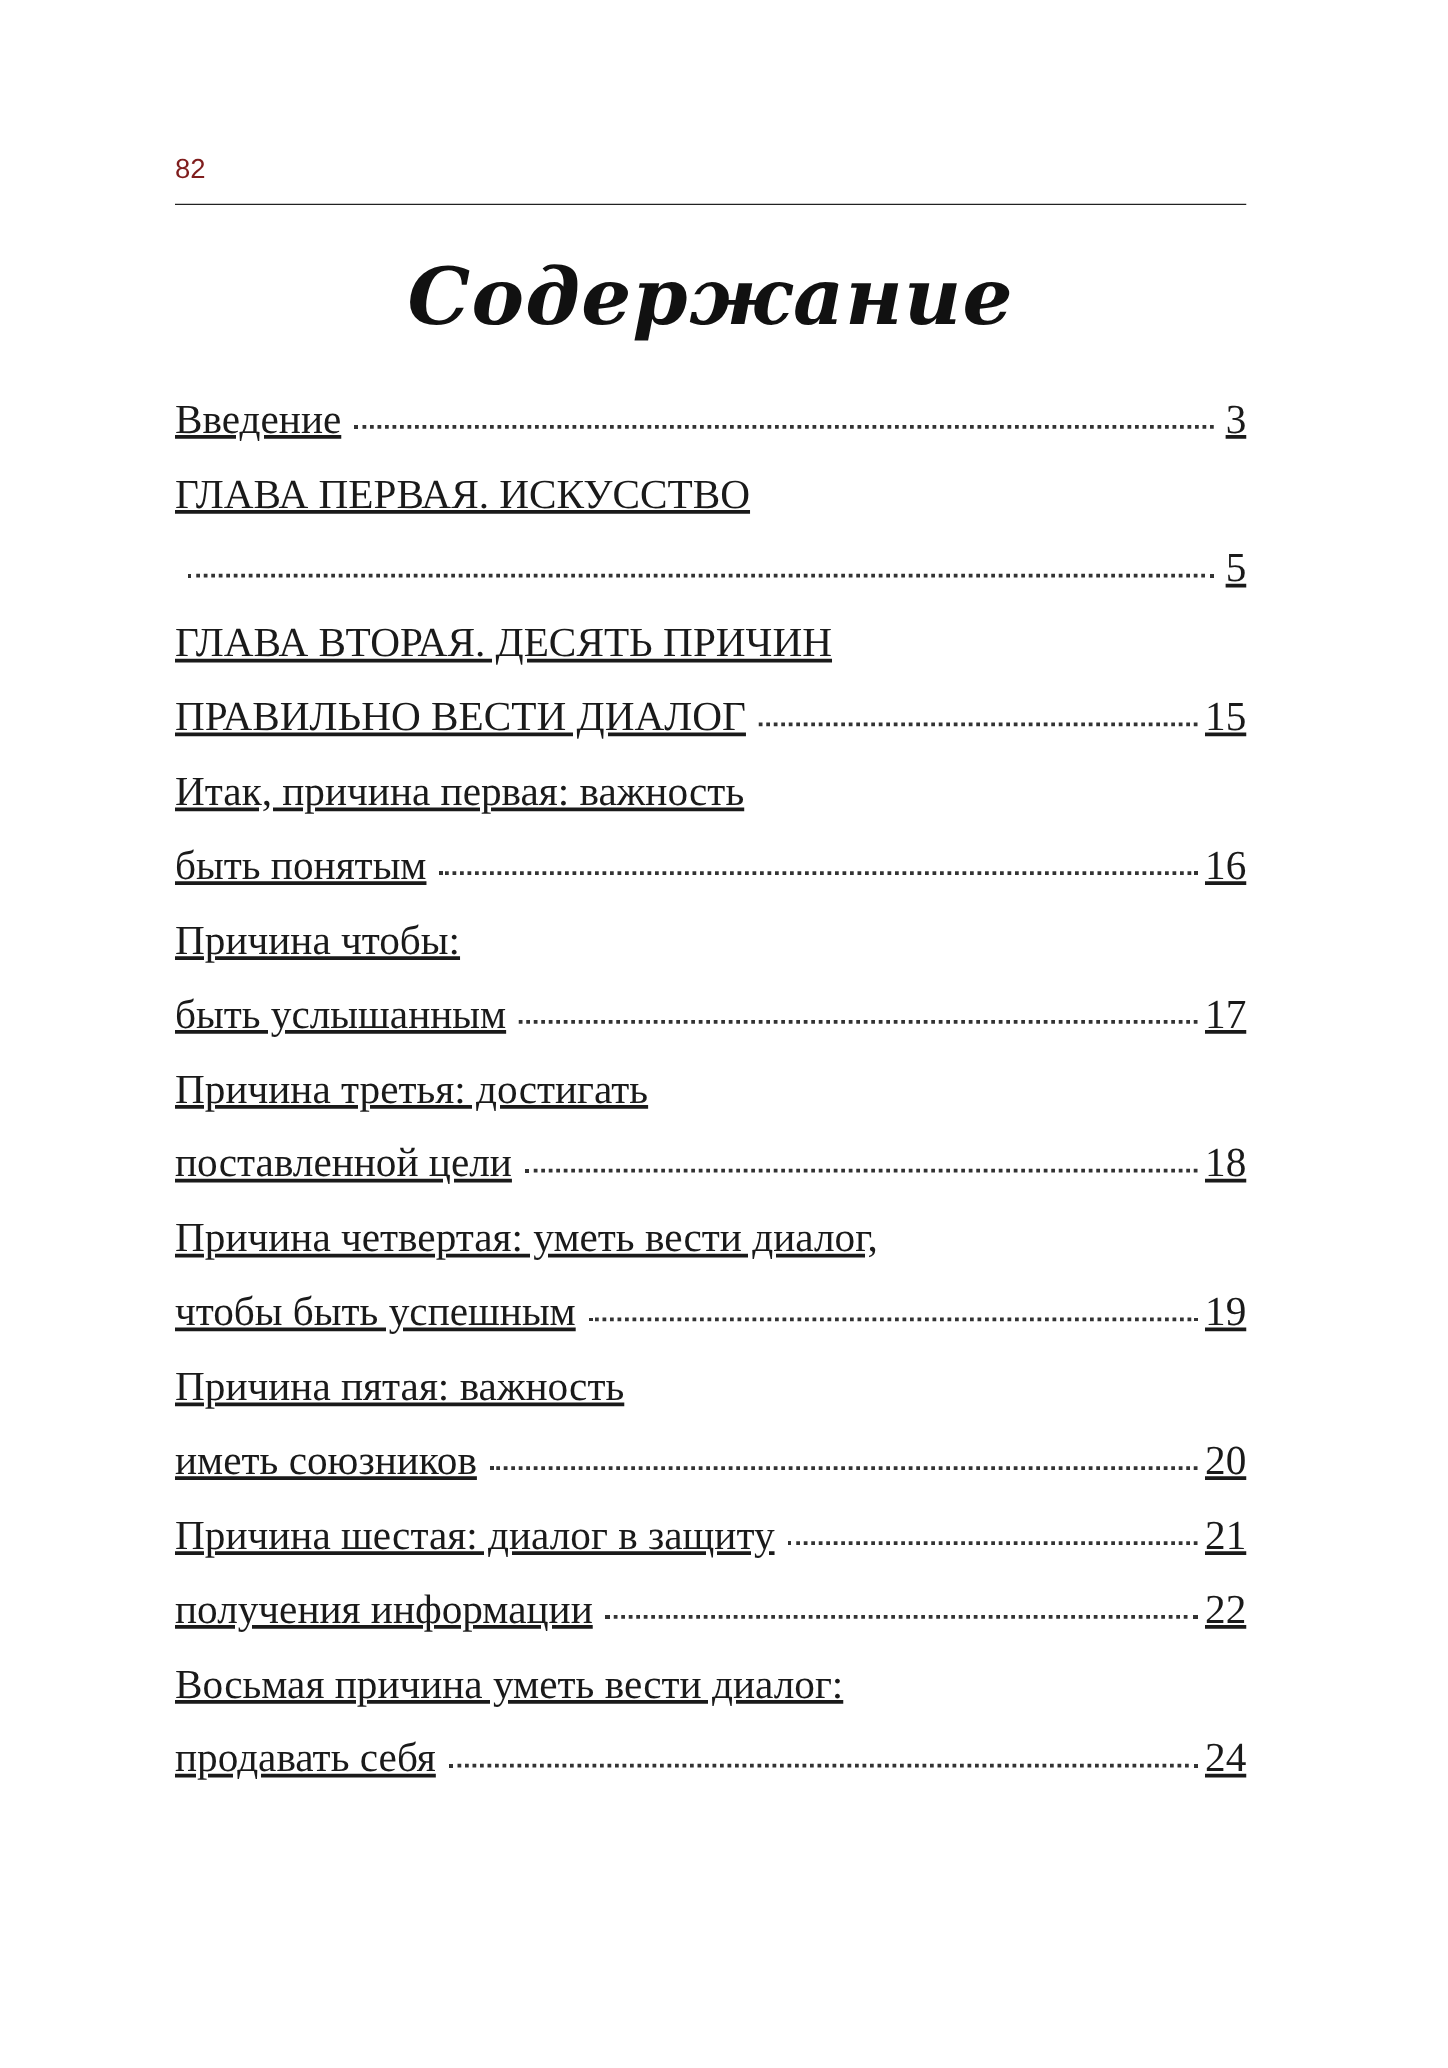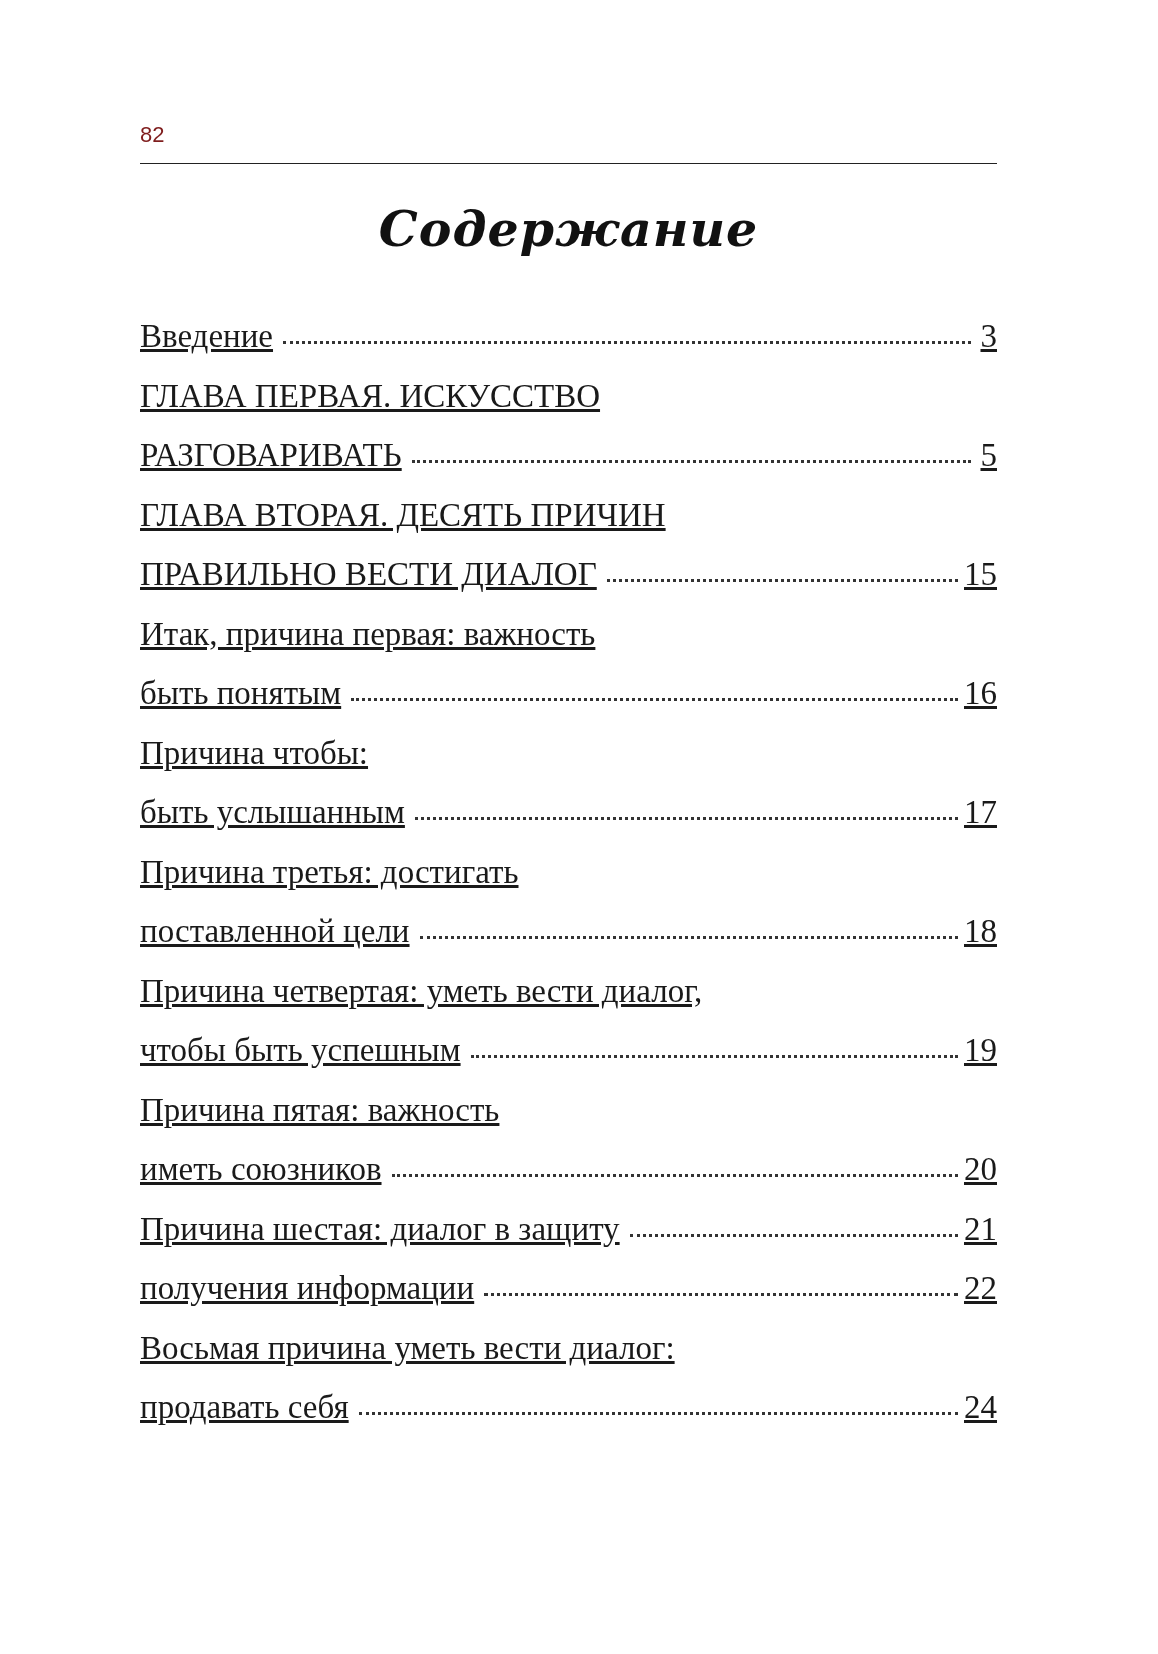--- a/index.html
+++ b/index.html
@@ -8,21 +8,21 @@
     position: absolute; left: 140px; top: 122px;
     font-family: "Liberation Sans", sans-serif; font-size: 22px; color: #7f1d1d;
   }
   .header-rule {
     position: absolute; left: 140px; top: 163px; width: 857px; height: 0;
     border-top: 1.5px solid #222;
   }
   .title {
     position: absolute; left: 140px; width: 857px; top: 200px; text-align: center;
     font-family: "DejaVu Serif", serif; font-weight: bold; font-style: italic;
-    font-size: 49px; letter-spacing: 1px; color: #111;
+    font-size: 63px; letter-spacing: 1px; color: #111;
   }
   .toc {
     position: absolute; left: 140px; top: 318px; width: 857px;
     font-family: "Liberation Serif", serif; font-size: 33px; color: #1a1a1a; text-decoration: underline;
   }
   .line {
     height: 59.5px; display: flex; align-items: baseline; white-space: nowrap;
   }
   .line .text { flex: 0 0 auto; }
   .line .leader {
@@ -47,21 +47,20 @@
         <span class="leader"></span>
         <span class="num">3</span>
       </div>
   </div>
 
   <div class="entry">
     <div class="line">
         <span class="text">ГЛАВА ПЕРВАЯ. ИСКУССТВО</span>
       </div>
     <div class="line">
-        <span class="text">РАЗГОВАРИВАТЬ</span>
         <span class="leader"></span>
         <span class="num">5</span>
       </div>
   </div>
 
   <div class="entry">
     <div class="line">
         <span class="text">ГЛАВА ВТОРАЯ. ДЕСЯТЬ ПРИЧИН</span>
       </div>
     <div class="line">

